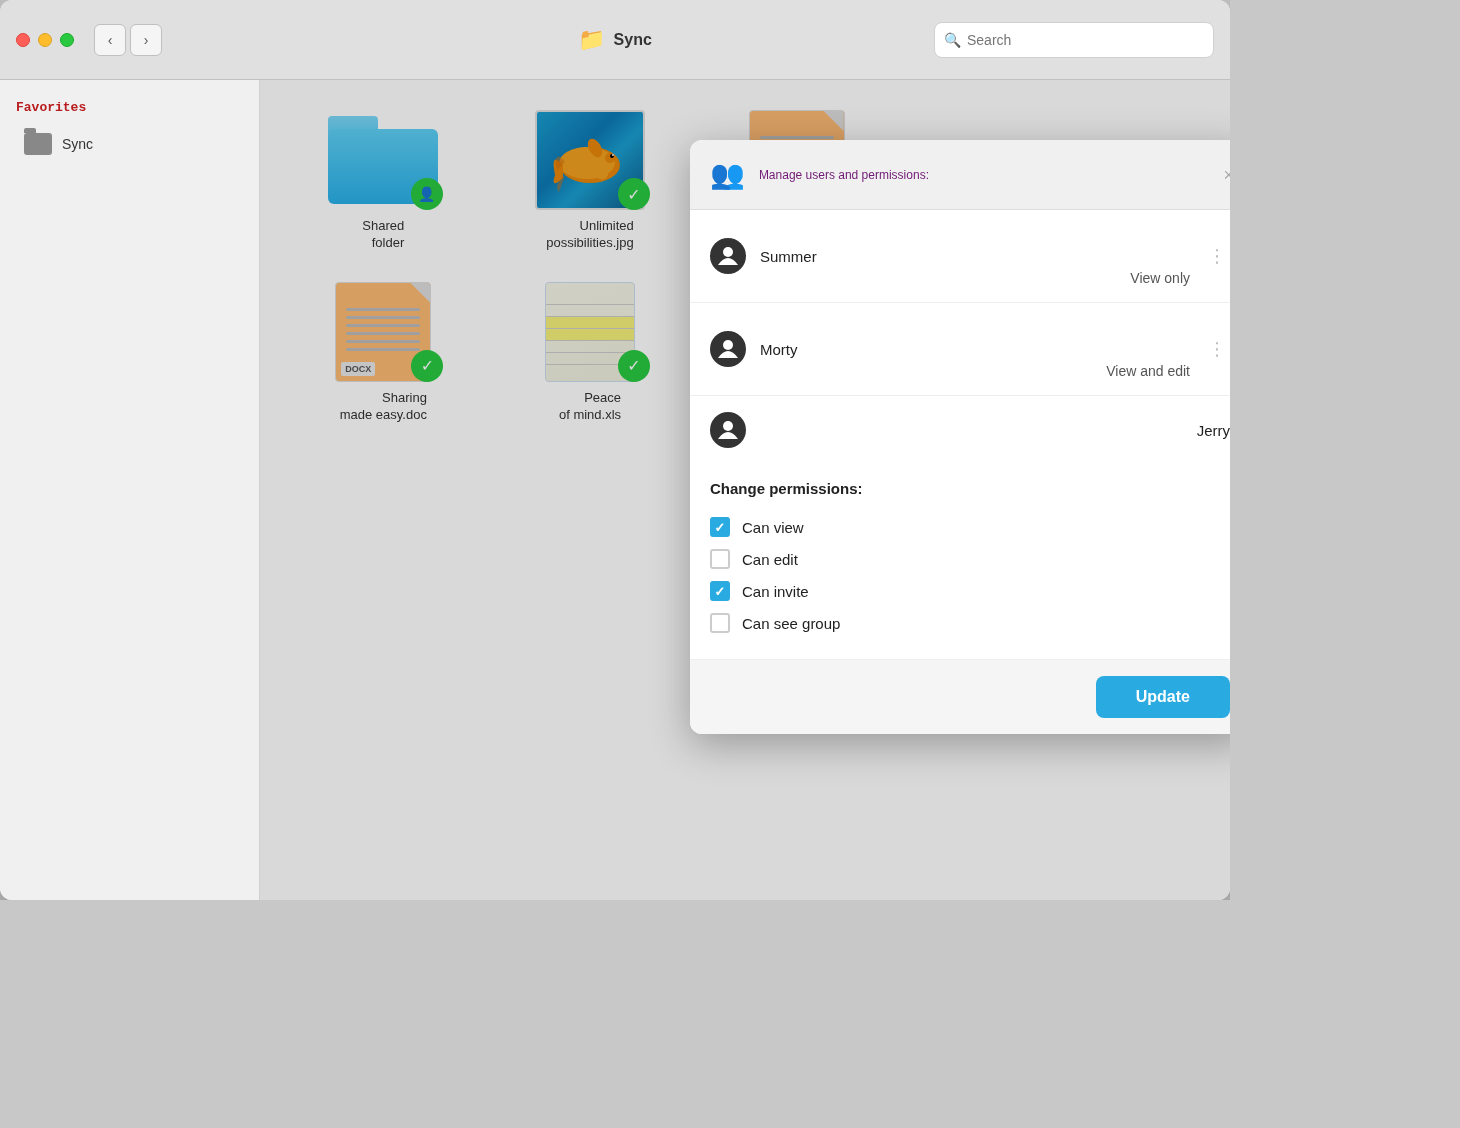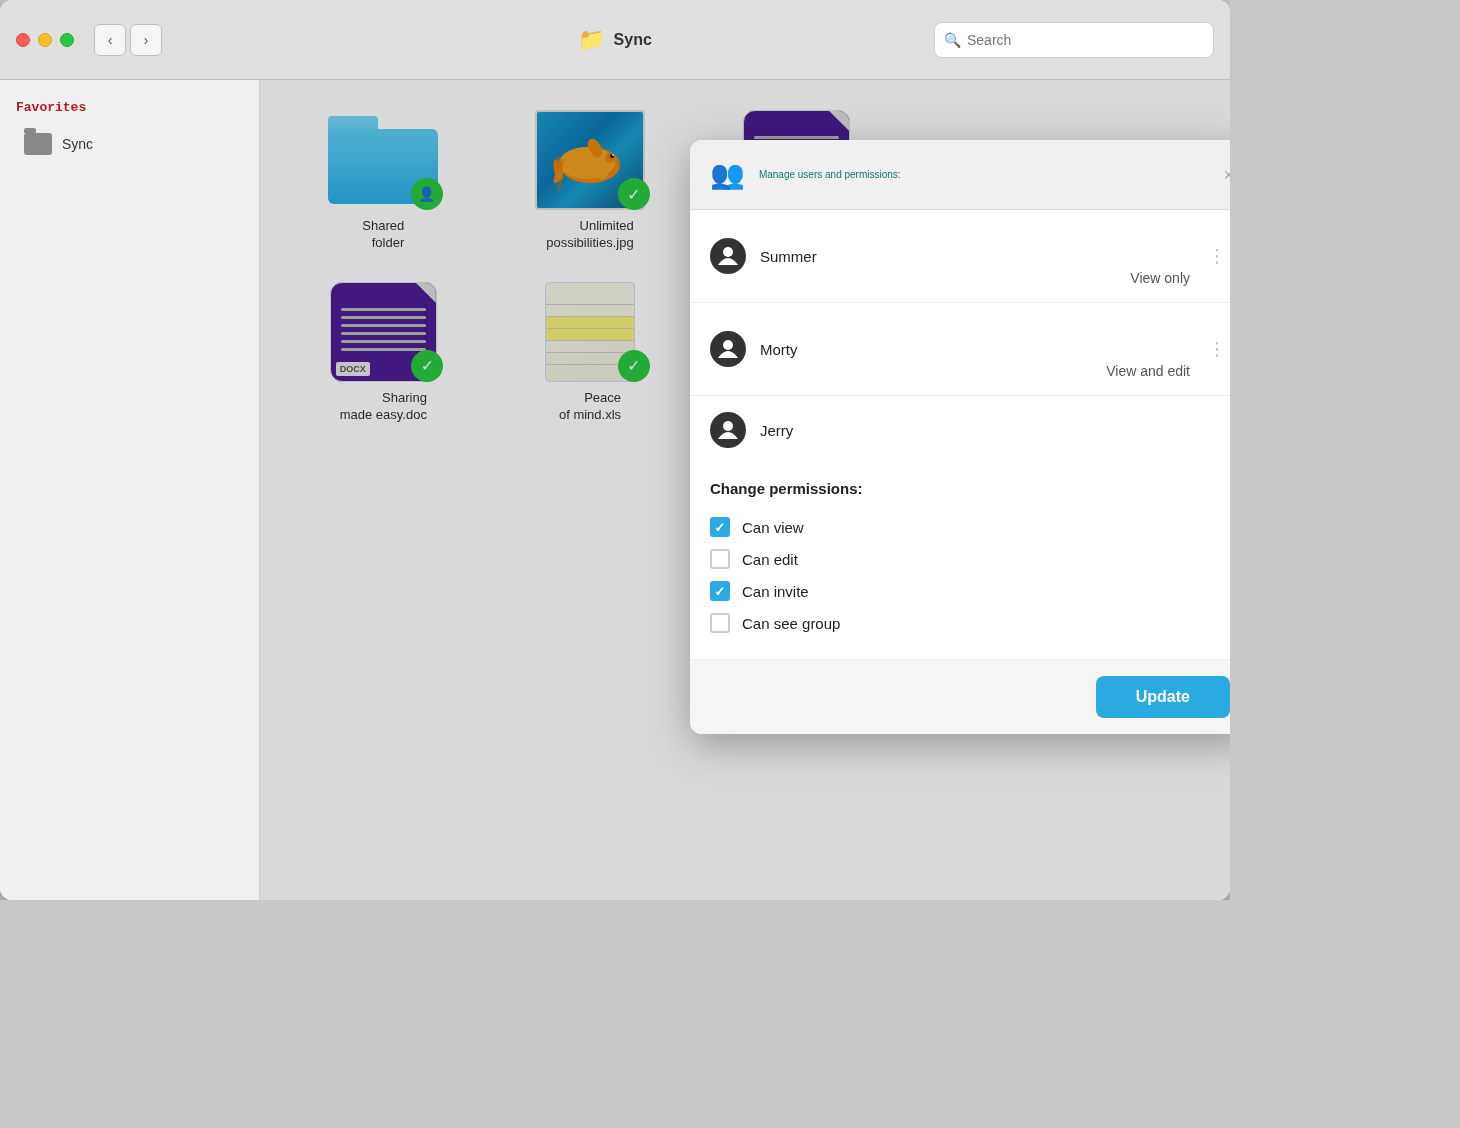--- a/index.html
+++ b/index.html
@@ -248,25 +248,25 @@
       position: relative;
     }
 
     .goldfish-svg {
       width: 90px;
       height: 80px;
     }
 
     
     .doc-icon {
-      width: 107px;
+      width: 96px;
       height: 100px;
-      background: #4c1d95;
+      background: #fdba74;
       border: 1px solid #ddd;
-      border-radius: 12px;
+      border-radius: 4px;
       position: relative;
       overflow: hidden;
     }
 
     .doc-icon::before {
       content: '';
       position: absolute;
       top: 0;
       right: 0;
       width: 20px;
@@ -416,22 +416,22 @@
     .dialog-users-icon {
       font-size: 28px;
       color: #333;
     }
 
     .dialog-title-text {
       flex: 1;
     }
 
     .dialog-title-top {
-      font-size: 10px;
-      color: #0f766e;
+      font-size: 12px;
+      color: #701a75;
       font-weight: 400;
     }
 
     .dialog-title-bottom {
       font-size: 16px;
       font-weight: 700;
       color: #222;
     }
 
     .dialog-close {
@@ -751,21 +751,21 @@
                 <svg width="20" height="22" viewBox="0 0 20 22" fill="none">
                   <circle cx="10" cy="7" r="5" fill="white"></circle>
                   <path d="M0 20 Q5 13 10 13 Q15 13 20 20" fill="white"></path>
                 </svg>
               </div>
               <span class="user-name">Morty</span>
               <span class="user-permission">View and edit</span>
               <span class="user-menu-dots">⋮</span>
             </div>
 
-            <div class="user-row" style="border-bottom:none;">
+            <div class="user-row" style="border-bottom:none;text-align:right;">
               <div class="user-avatar">
                 <svg width="20" height="22" viewBox="0 0 20 22" fill="none">
                   <circle cx="10" cy="7" r="5" fill="white"></circle>
                   <path d="M0 20 Q5 13 10 13 Q15 13 20 20" fill="white"></path>
                 </svg>
               </div>
               <span class="user-name">Jerry</span>
             </div>
 
             <div class="permissions-panel">

